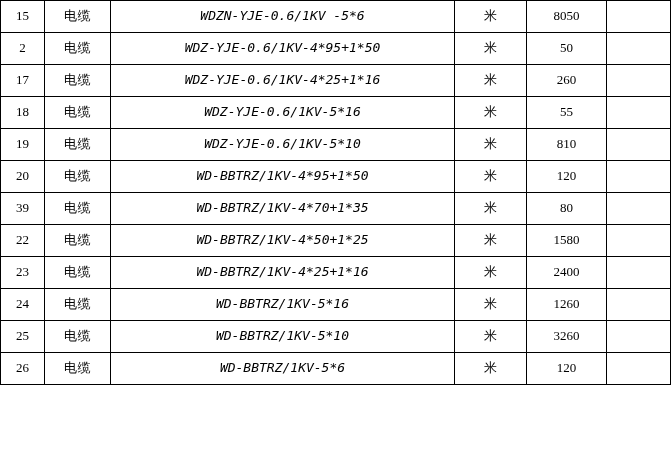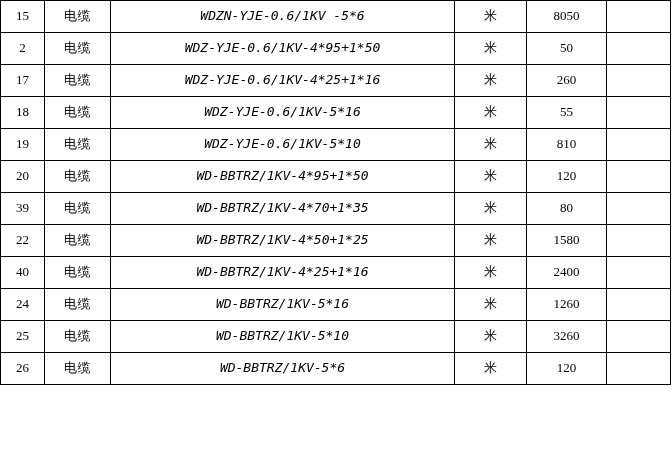--- a/index.html
+++ b/index.html
@@ -159,21 +159,21 @@
       </tr>
       <tr>
         <td class="cell-no">22</td>
         <td class="cell-name">电缆</td>
         <td class="cell-spec">WD-BBTRZ/1KV-4*50+1*25</td>
         <td class="cell-unit">米</td>
         <td class="cell-qty">1580</td>
         <td class="cell-note"></td>
       </tr>
       <tr>
-        <td class="cell-no">40</td>
+        <td class="cell-no">23</td>
         <td class="cell-name">电缆</td>
         <td class="cell-spec">WD-BBTRZ/1KV-4*25+1*16</td>
         <td class="cell-unit">米</td>
         <td class="cell-qty">2400</td>
         <td class="cell-note"></td>
       </tr>
       <tr>
         <td class="cell-no">24</td>
         <td class="cell-name">电缆</td>
         <td class="cell-spec">WD-BBTRZ/1KV-5*16</td>

